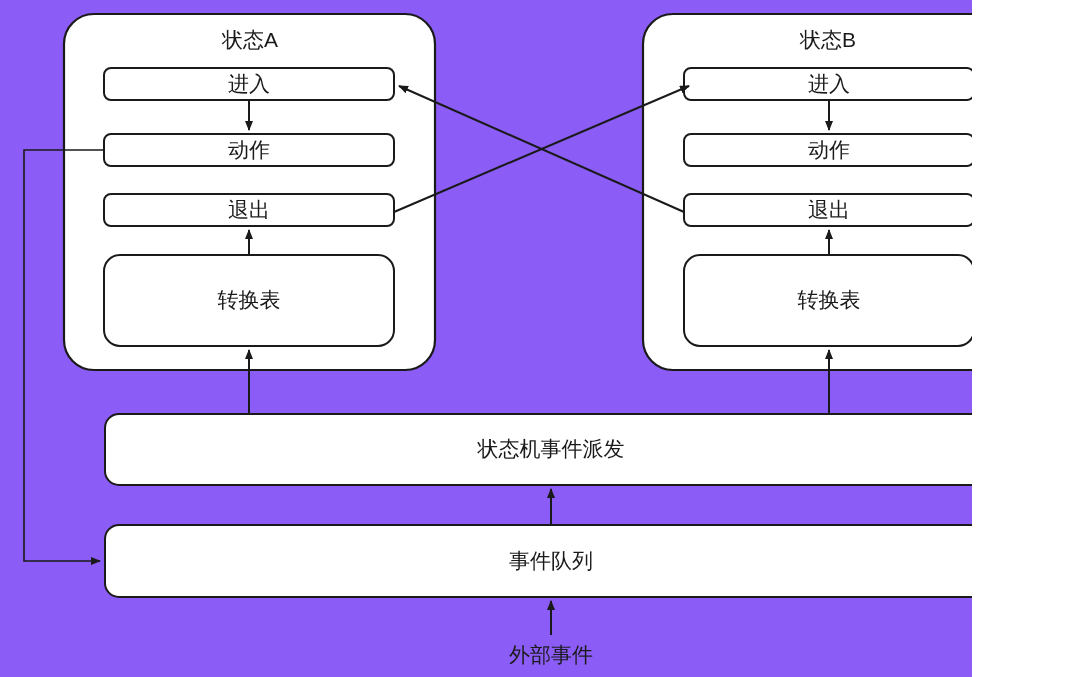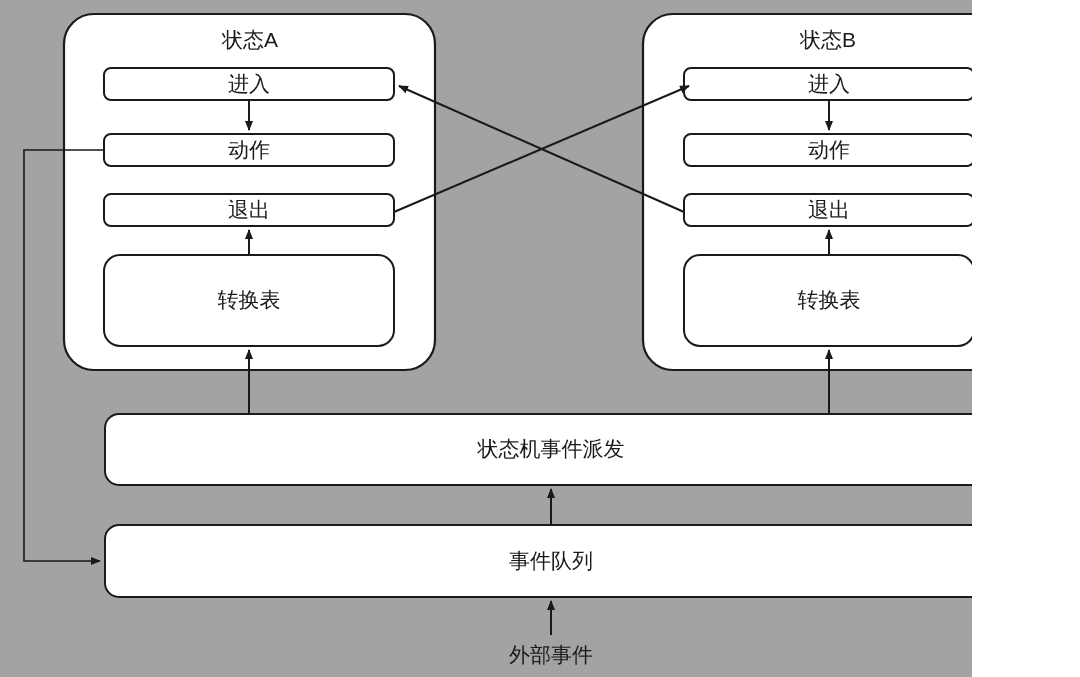--- a/index.html
+++ b/index.html
@@ -8,21 +8,21 @@
     padding: 0;
     background: #ffffff;
   }
   body {
     font-family: "Liberation Sans", "DejaVu Sans", sans-serif;
   }
   #diagram-root {
     position: relative;
     width: 972px;
     height: 677px;
-    background: #a3a3a3;
+    background: #8b5cf6;
     overflow: hidden;
   }
   svg.diagram-canvas {
     position: absolute;
     top: 0;
     left: 0;
     width: 1080px;
     height: 677px;
     display: block;
   }

